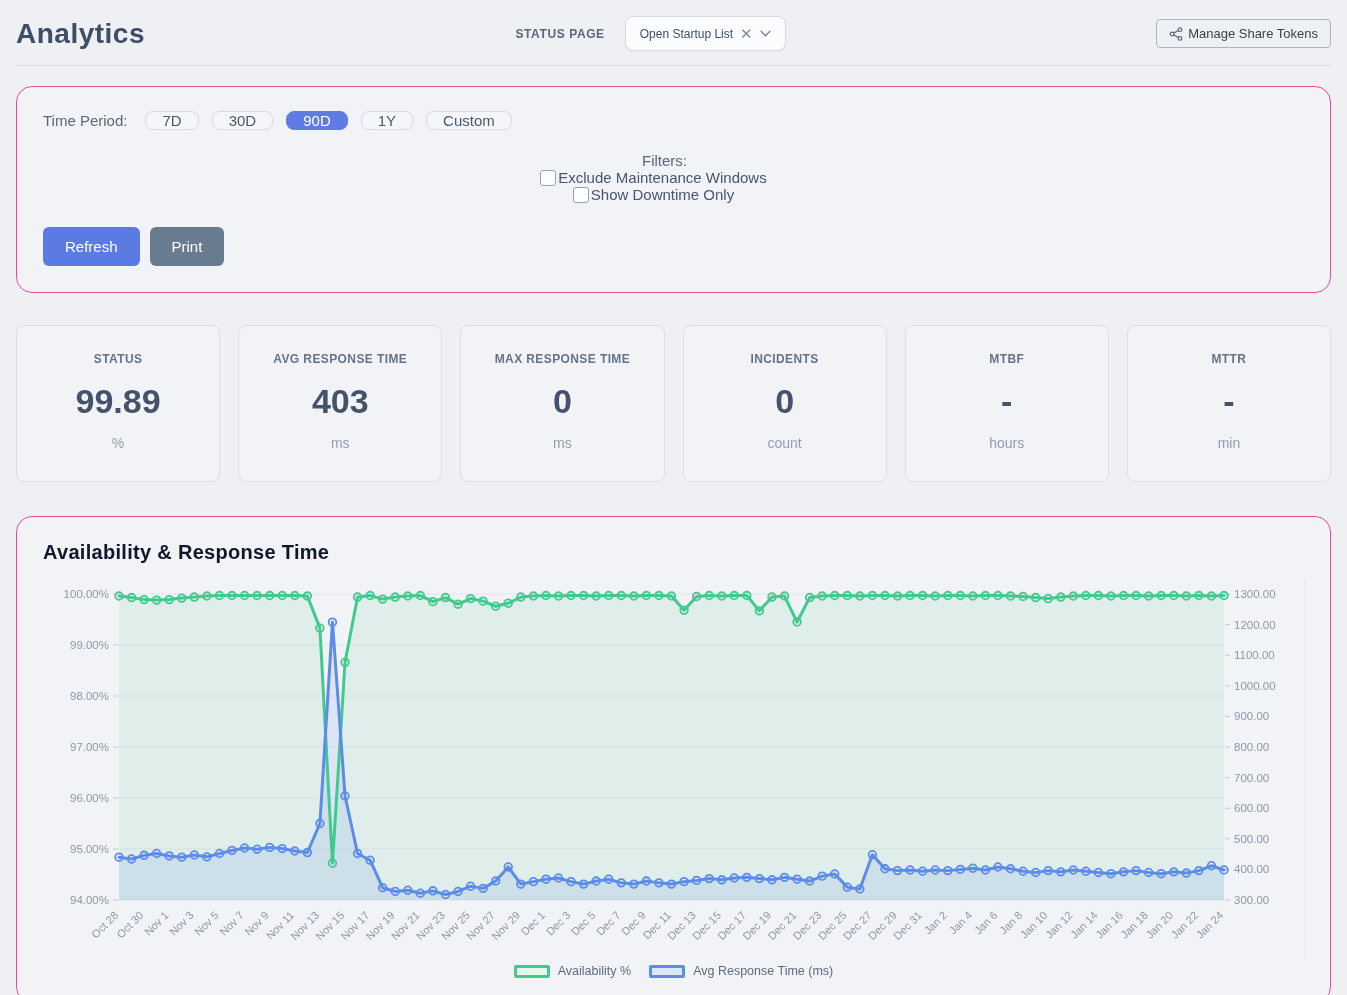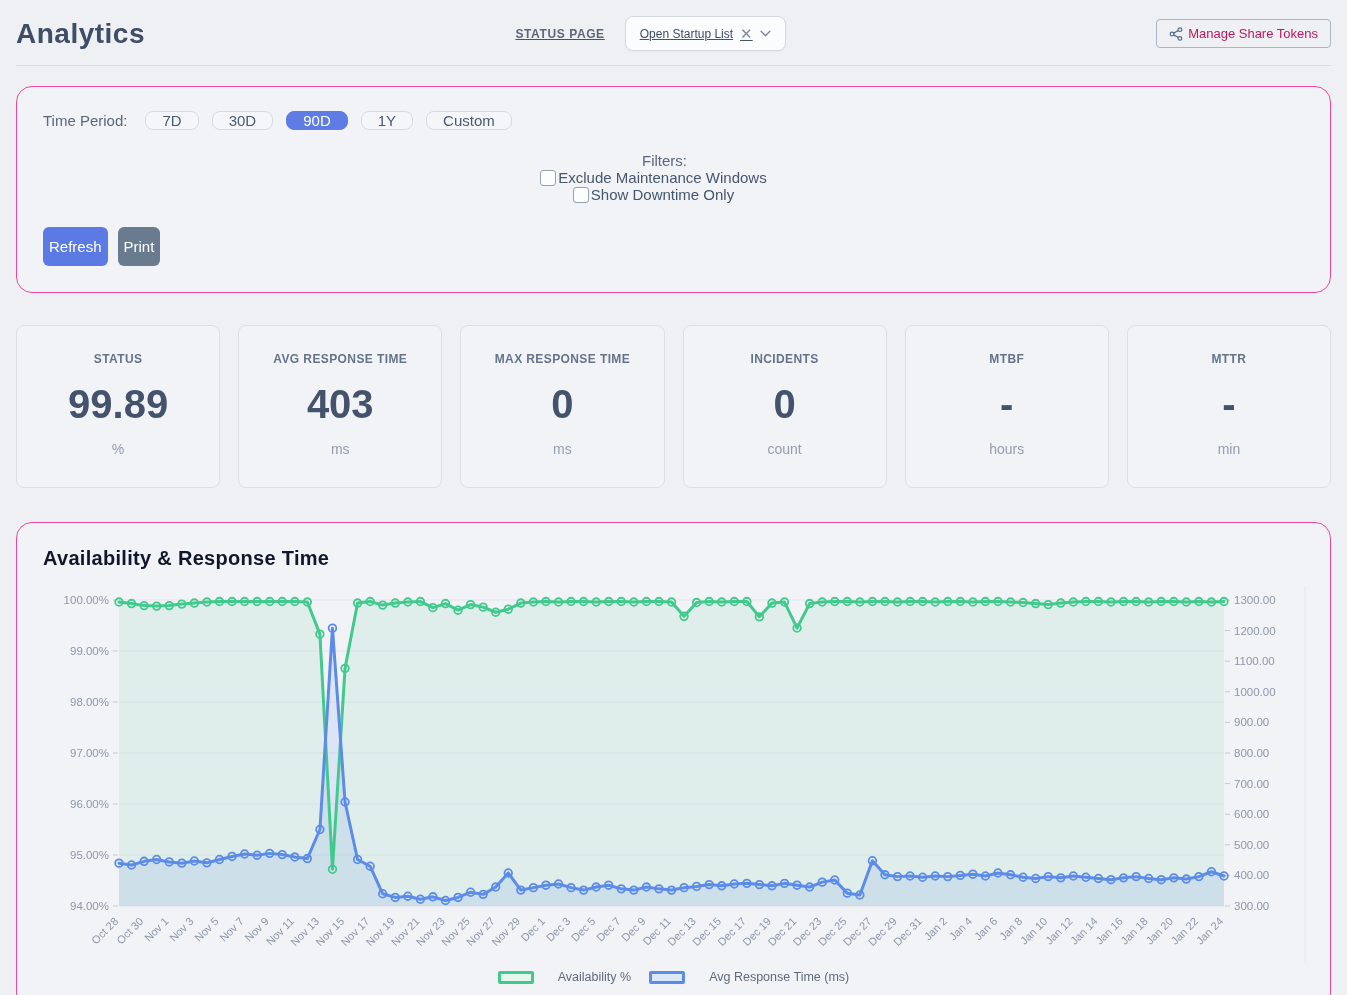--- a/index.html
+++ b/index.html
@@ -6,34 +6,34 @@
   html,body { width: 1347px; height: 995px; }
   body {
     font-family: "Liberation Sans", sans-serif;
     background: #eef0f4;
     color: #44536b;
     padding: 14px 16px 0 16px;
   }
   
   .topbar { display: flex; align-items: center; padding: 2px 0 14px 0; border-bottom: 1px solid #d9dce3; }
   .app-title { font-size: 28px; font-weight: bold; color: #3e4e66; letter-spacing: 0.5px; }
-  .topbar-center { flex: 1; display: flex; align-items: center; justify-content: center; gap: 20px; text-decoration: underline; }
+  .topbar-center { flex: 1; display: flex; align-items: center; justify-content: center; gap: 20px; }
   .status-label { font-size: 12px; color: #5c6778; letter-spacing: 0.6px; font-weight: bold; }
   .status-select {
     display: flex; align-items: center; gap: 7px; background: #fbfcfe;
     border: 1px solid #d4d8e0; border-radius: 8px; padding: 9px 14px; cursor: pointer;
     box-shadow: 0 1px 2px rgba(40,50,70,0.04);
   }
   .status-select .value { font-size: 12px; color: #3e4e66; }
   .status-select .clear-x { color: #808b9c; font-size: 15px; line-height: 1; }
   .chev { width: 11px; height: 7px; display: inline-block; }
   .manage-btn {
     display: flex; align-items: center; gap: 5px; background: transparent;
     border: 1px solid #aab5c5; border-radius: 4px; padding: 6px 12px;
-    font-size: 13px; color: #be185d; cursor: pointer; font-family: inherit;
+    font-size: 13px; color: #404040; cursor: pointer; font-family: inherit;
   }
   
   .panel {
     background: #f2f3f7; border: 1px solid #ec4899; border-radius: 16px;
   }
   .filter-panel { margin-top: 20px; padding: 24px 26px 26px 26px; }
   .row { display: flex; align-items: center; }
   .row-label { font-size: 15px; color: #5a677c; margin-right: 18px; }
   .seg-group { display: flex; gap: 13px; }
   .seg-btn {
@@ -43,40 +43,40 @@
   }
   .seg-btn.active { background: #5e7ce4; border-color: #5e7ce4; color: #ffffff; }
   .filters-row { margin-top: 22px; gap: 0; flex-direction: column; }
   .cb-item { display: flex; align-items: flex-end; gap: 2px; margin-right: 40px; }
   .cb-box {
     width: 16px; height: 16px; border: 1.5px solid #96a1b2; border-radius: 3px;
     background: #fcfdfe; display: inline-block; cursor: pointer;
   }
   .cb-label { font-size: 15px; color: #46566c; }
   .action-row { margin-top: 24px; gap: 10px; }
-  .btn { border: none; border-radius: 6px; padding: 11px 6px; font-size: 15px; color: #fff; cursor: pointer; font-family: inherit; }
+  .btn { border: none; border-radius: 6px; padding: 11px 22px; font-size: 15px; color: #fff; cursor: pointer; font-family: inherit; }
   .btn-primary { background: #5b7ae3; }
   .btn-secondary { background: #697b8e; }
   
   .stats-row { display: flex; gap: 18px; margin-top: 32px; }
   .stat-card {
     flex: 1; background: #f2f3f7; border: 1px solid #dcdfe6; border-radius: 8px;
     padding: 26px 10px 30px 10px; text-align: center;
   }
   .stat-label { font-size: 12px; font-weight: bold; color: #65738a; letter-spacing: 0.4px; }
-  .stat-value { font-size: 40px; font-weight: bold; color: #44536b; margin-top: 16px; }
+  .stat-value { font-size: 34px; font-weight: bold; color: #44536b; margin-top: 16px; }
   .stat-unit { font-size: 14px; color: #939dae; margin-top: 14px; }
   
   .chart-panel { margin-top: 34px; padding: 24px 26px 14px 26px; }
   .chart-title { font-size: 20px; font-weight: bold; color: #0f172a; letter-spacing: 0.3px; }
   .chart-wrap { margin-top: 16px; }
   .legend { display: flex; justify-content: center; gap: 18px; margin: 2px 0 10px 0; }
   .legend-item { display: flex; align-items: center; gap: 8px; }
   .legend-swatch { width: 36px; height: 13px; border-radius: 2px; border: 3px solid; }
-  .legend-label { font-size: 12.5px; color: #5f6b7d; margin-left: 16px; }
+  .legend-label { font-size: 12.5px; color: #5f6b7d; }
   svg text { font-family: "Liberation Sans", sans-serif; }
 </style>
 </head>
 <body>
 
 <div class="topbar">
   <div class="app-title">Analytics</div>
   <div class="topbar-center">
     <span class="status-label">STATUS PAGE</span>
     <div class="status-select">

